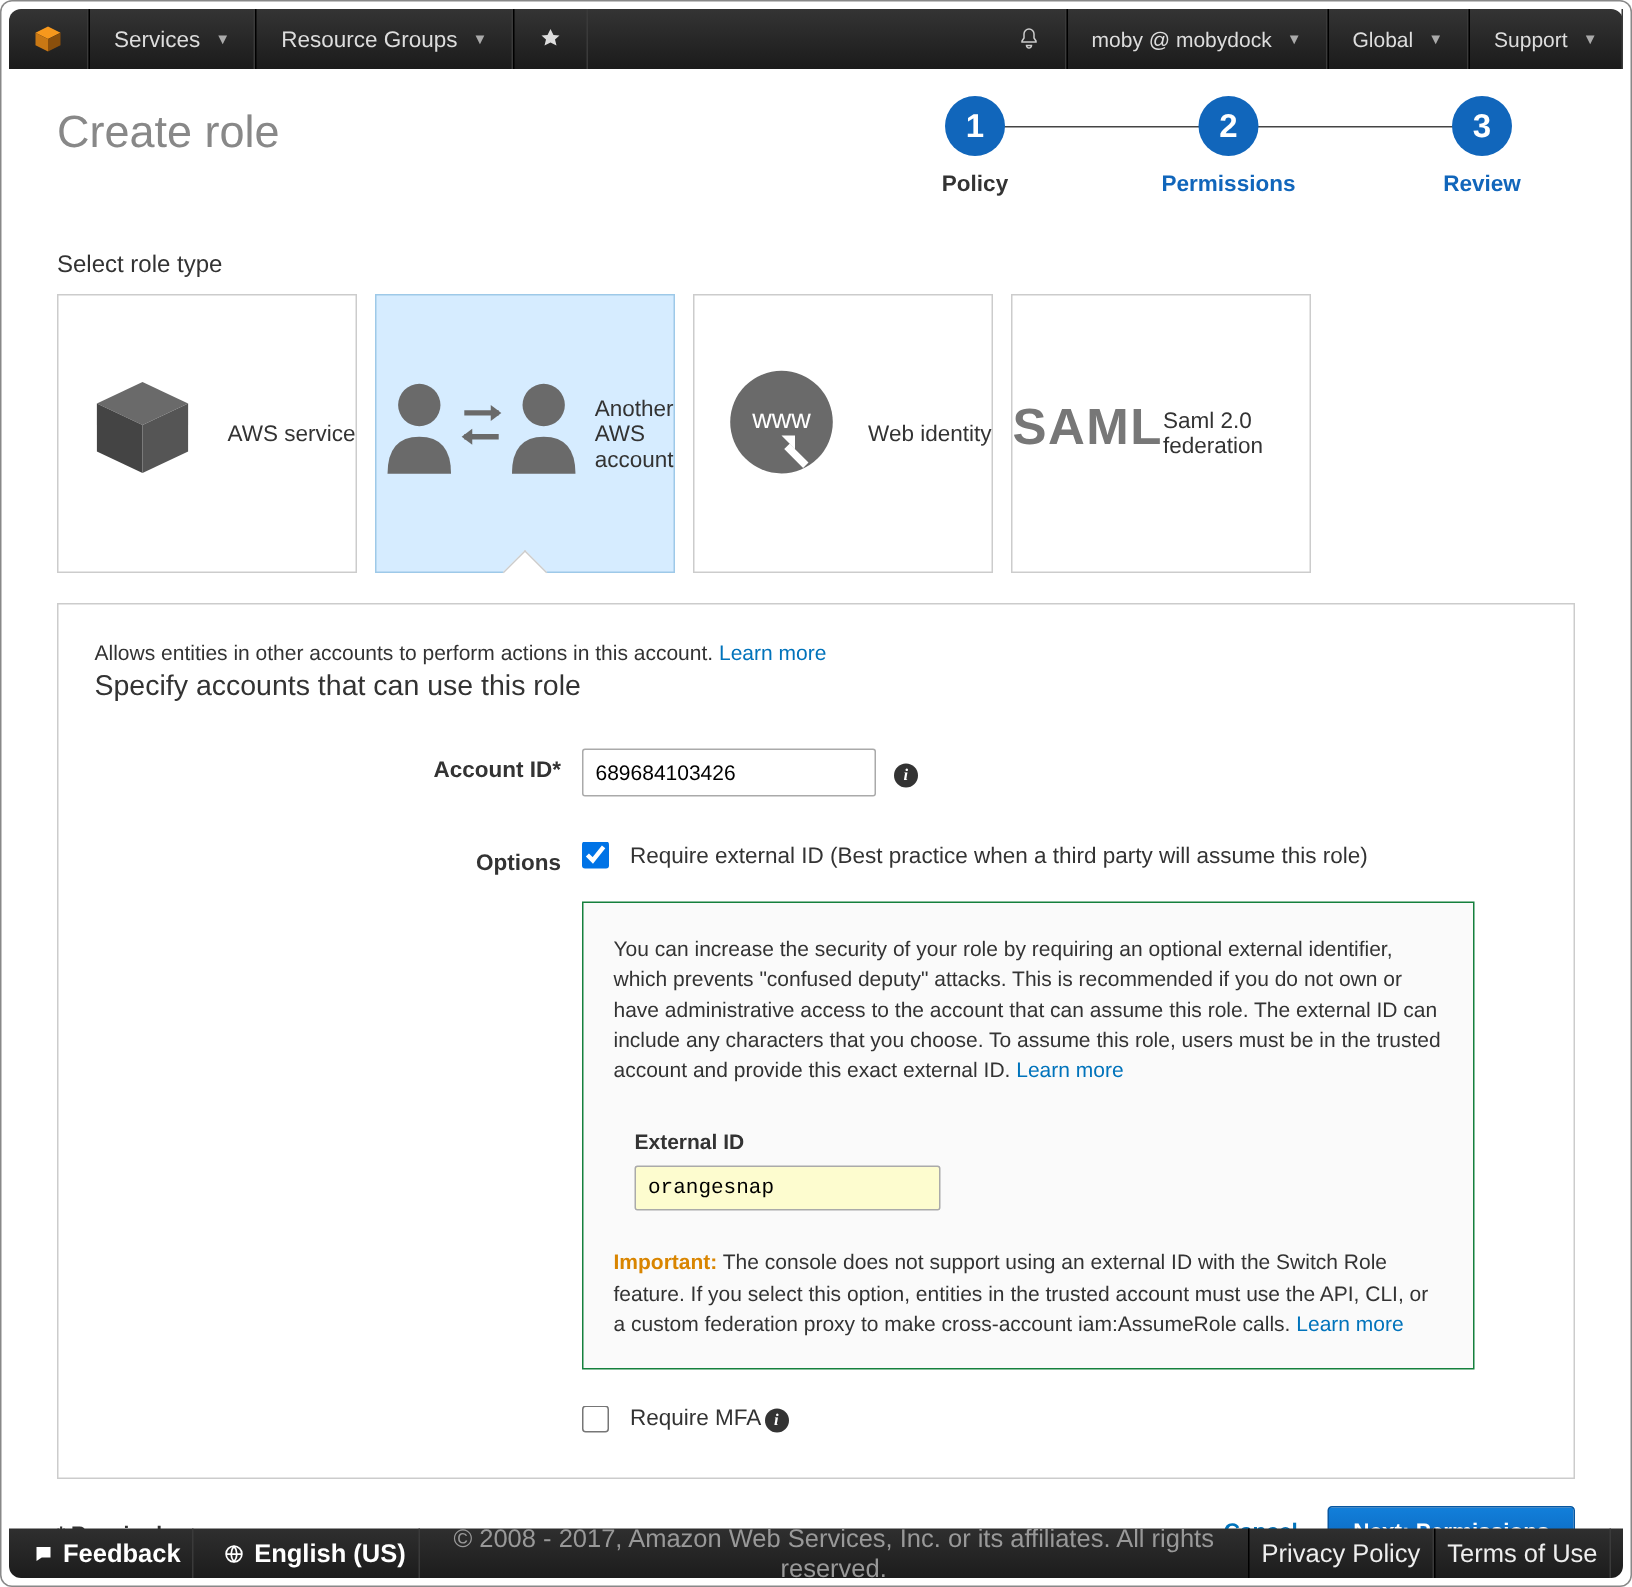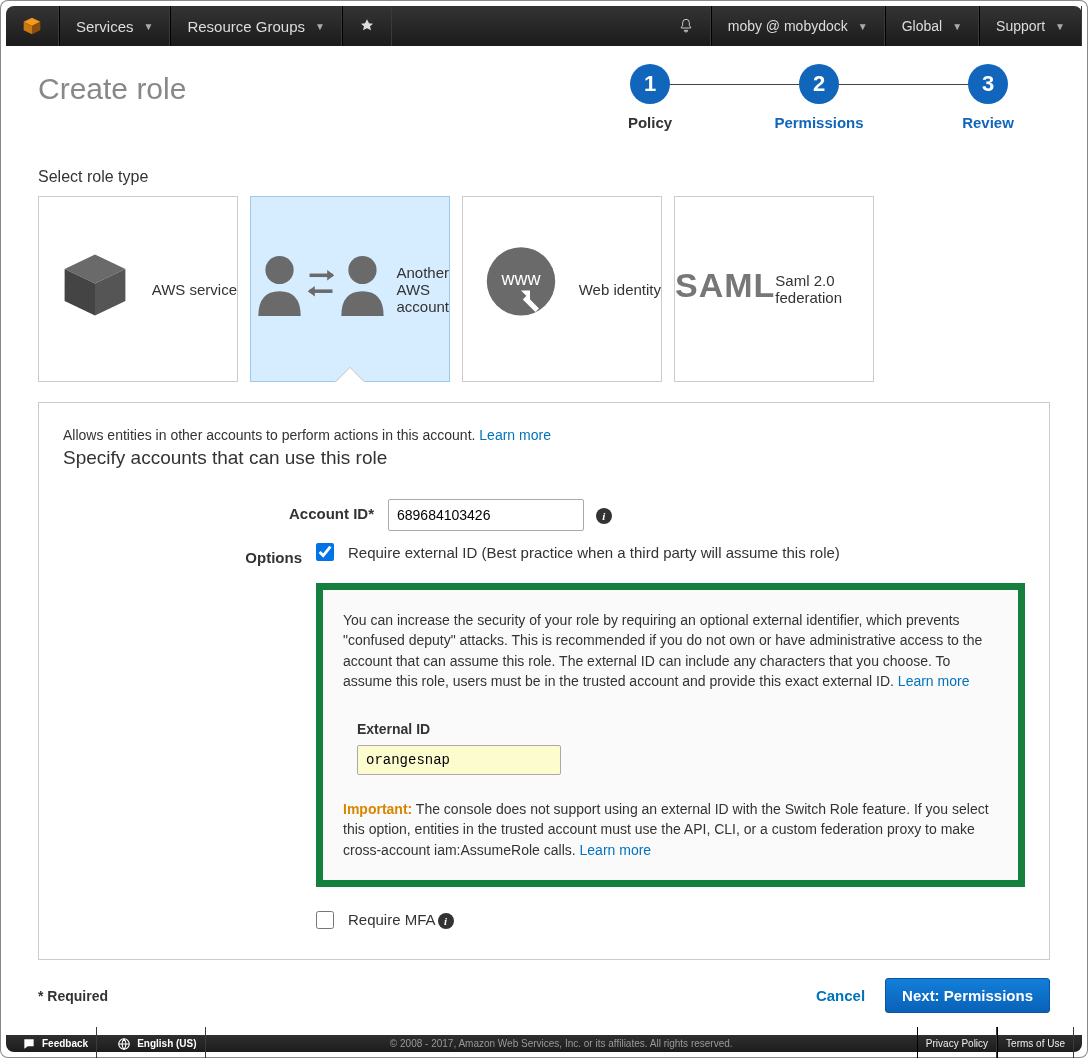--- a/index.html
+++ b/index.html
@@ -32,48 +32,48 @@
   .card { width:200px; height:186px; border:1px solid #ccc; display:flex; flex-direction:row; align-items:center; justify-content:flex-end; padding-bottom:8px; cursor:pointer; position:relative; background:#fff;}
   .card.selected { background:#d6ecff; border-color:#9ec9e8;}
   .card-label{ font-size:15px; color:#333; margin-top:8px;}
   .card-icon{ flex:1; display:flex; align-items:center; justify-content:center;}
   .card.selected::after{ content:""; position:absolute; bottom:-11px; left:50%; transform:translateX(-50%) rotate(45deg); width:20px; height:20px; background:#fff; border-left:1px solid #ccc; border-top:1px solid #ccc;}
   
   .panel{ border:1px solid #ccc; margin-top:20px; padding:24px 24px 30px 24px;}
   .panel-desc{ color:#333; margin-bottom:4px;}
   .panel-desc a{ color:#0073bb; text-decoration:none;}
   .panel-subtitle{ font-size:19px; font-weight:400; margin-top:2px; margin-bottom:30px;}
-  .form-row{ display:flex; align-items:flex-start; margin-bottom:12px;}
+  .form-row{ display:flex; align-items:flex-start; margin-bottom:30px;}
   .form-label{ width:325px; text-align:right; font-weight:600; padding-right:14px; padding-top:6px; font-size:15px;}
   .form-control{ flex:1;}
   input[type=text].aws-input{ width:196px; height:32px; border:1px solid #aaa; border-radius:2px; padding:0 8px; font-size:14px;}
   .info-icon{ display:inline-flex; width:16px; height:16px; background:#333; color:#fff; border-radius:50%; font-size:11px; font-weight:700; align-items:center; justify-content:center; margin-left:8px; font-style:italic; font-family:Georgia,serif;}
   .checkbox-row{ display:flex; align-items:center; gap:14px;}
   input[type=checkbox].aws-cb{ width:18px; height:18px; accent-color:#0073e6;}
   .option-text{ font-size:15px;}
   
-  .ext-box{ margin-top:22px; border:7px solid #15803d; background:#fafafa; padding:20px 20px 20px 20px; width:709px;}
+  .ext-box{ margin-top:22px; border:1px solid #15803d; background:#fafafa; padding:20px 20px 20px 20px; width:595px;}
   .ext-box p{ line-height:1.45; color:#333;}
   .ext-box a{ color:#0073bb; text-decoration:none;}
   .ext-id-label{ font-weight:600; margin:30px 0 8px 14px; display:block;}
   input.ext-id-input{ width:204px; height:30px; background:#fdfccf; border:1px solid #aaa; border-radius:2px; padding:0 8px; font-size:14px; margin-left:14px;font-family:Liberation Mono, monospace;}
   .important-note{ color:#d98500; margin-top:24px; line-height:1.45;}
   .important-note strong{ color:#d98500;}
   .important-note a{ color:#0073bb;}
   
   .mfa-row{ display:flex; align-items:center; gap:14px; margin-top:24px; margin-left:0;}
   .mfa-row .aws-cb{ }
   
   .actions-row{ display:flex; align-items:center; margin-top:18px;}
   .required-note{ font-weight:600; font-size:14px;}
   .actions-spacer{ flex:1;}
   .btn-link{ color:#0073bb; font-weight:600; font-size:15px; background:none; border:none; cursor:pointer; margin-right:20px;}
   .btn-primary{ background:linear-gradient(#127fda,#0a61b7); color:#fff; border:1px solid #08569f; height:35px; padding:0 16px; font-size:15px; font-weight:700; border-radius:3px; cursor:pointer;}
   
-  .footer{ position:absolute; left:6px; right:6px; bottom:6px; height:17px; background:linear-gradient(#2f2f2f,#1c1c1c); display:flex; align-items:center; color:#ccc; font-size:10px; padding:0 8px; border-bottom-left-radius:8px; border-bottom-right-radius:8px;}
+  .footer{ position:absolute; left:6px; right:6px; bottom:6px; height:33px; background:linear-gradient(#2f2f2f,#1c1c1c); display:flex; align-items:center; color:#ccc; font-size:17px; padding:0 8px; border-bottom-left-radius:8px; border-bottom-right-radius:8px;}
   .footer-left{ display:flex;align-items:center;gap:12px;}
   .footer-item{ display:flex; align-items:center; gap:6px; font-weight:700; color:#fff; padding:0 8px; border-right:1px solid #3a3a3a; height:33px;}
   .footer-center{flex:1; text-align:center; color:#999;}
   .footer-right{ display:flex; gap:0;}
   .footer-right .footer-item{ font-weight:400; color:#eee; border-left:1px solid #000;}
   .saml-text{ font-family: Arial, sans-serif; font-size:34px; font-weight:700; color:#777; letter-spacing:1px;}
 </style>
 </head>
 <body>
 

